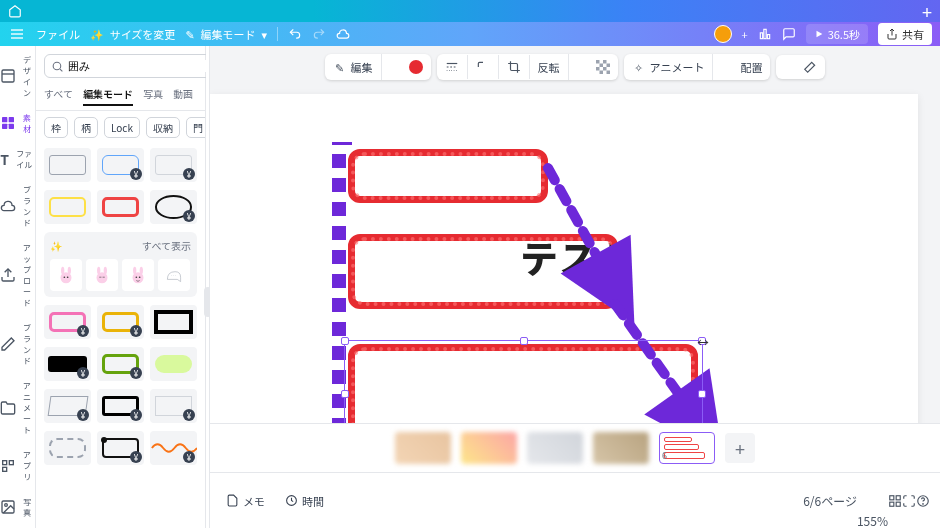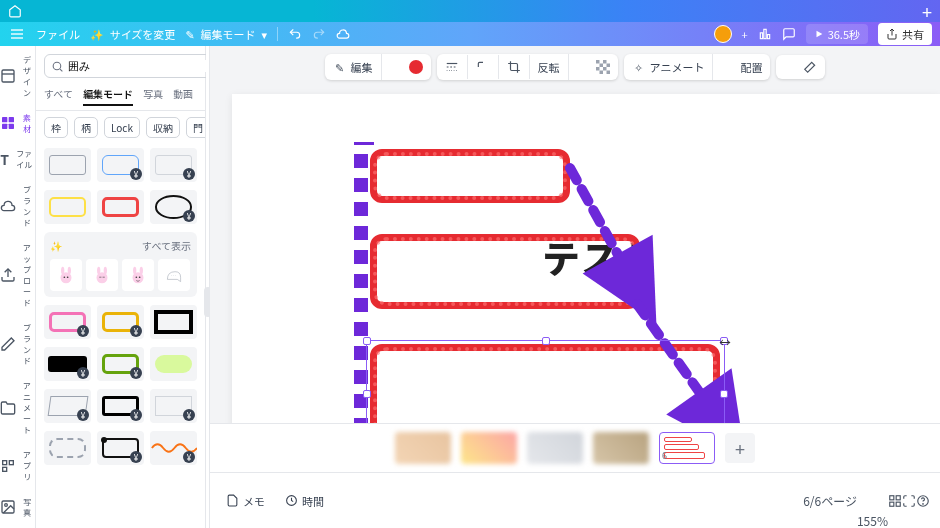--- a/index.html
+++ b/index.html
@@ -51,21 +51,21 @@
   .bunny { width:32px; height:32px; background:#fff; border-radius:4px; display:flex; align-items:center; justify-content:center; }
   .bunny svg { width:22px; height:22px; }
   
   .canvas-area { flex:1; display:flex; flex-direction:column; background:#f3f4f6; position:relative; }
   .ctx-toolbar { display:flex; align-items:center; justify-content:center; gap:6px; padding:8px 0; background:#f3f4f6; }
   .ctx-pill { background:#fff; border-radius:6px; box-shadow:0 1px 3px rgba(0,0,0,0.15); display:flex; align-items:center; }
   .ctx-btn { padding:5px 8px; font-size:11px; color:#374151; cursor:pointer; display:flex; align-items:center; gap:4px; border-right:1px solid #e5e7eb; }
   .ctx-btn:last-child { border-right:none;margin-left:19px; }
   .ctx-icon { width:14px; height:14px; display:flex; align-items:center; justify-content:center; color:#4b5563; }
   .color-dot { width:14px; height:14px; border-radius:50%; background:#E62B31; }
-  .stage-wrap { flex:1; display:flex; align-items:flex-start; justify-content:flex-end; padding:6px 0 0 0; overflow:hidden; }
+  .stage-wrap { flex:1; display:flex; align-items:flex-start; justify-content:flex-start; padding:6px 0 0 0; overflow:hidden; }
   .stage { width:708px; height:370px; background:#fff; box-shadow:0 2px 8px rgba(0,0,0,0.08); position:relative; }
   .red-frame { position:absolute; border:7px solid #E62B31; border-radius:12px; }
   .red-frame::after { content:""; position:absolute; inset:-4px; border:4px dotted rgba(255,120,120,0.6); border-radius:14px; pointer-events:none; }
   .sel-box { position:absolute; border:1px solid #8b5cf6; pointer-events:none; }
   .sel-handle { position:absolute; width:8px; height:8px; background:#fff; border:1px solid #8b5cf6; border-radius:2px; }
   .dash-square { position:absolute; width:14px; height:14px; background:#6d28d9; }
   .txt-layer { position:absolute; font-size:38px; font-weight:800; color:#222; letter-spacing:1px; white-space:nowrap; }
   
   .footer { height:56px; border-top:1px solid #e5e7eb; background:#fff; display:flex; align-items:center; padding:0 10px; gap:8px; }
   .ft-btn { display:flex; align-items:center; gap:4px; font-size:11px; color:#374151; cursor:pointer; padding:4px 6px; border-radius:4px; }

